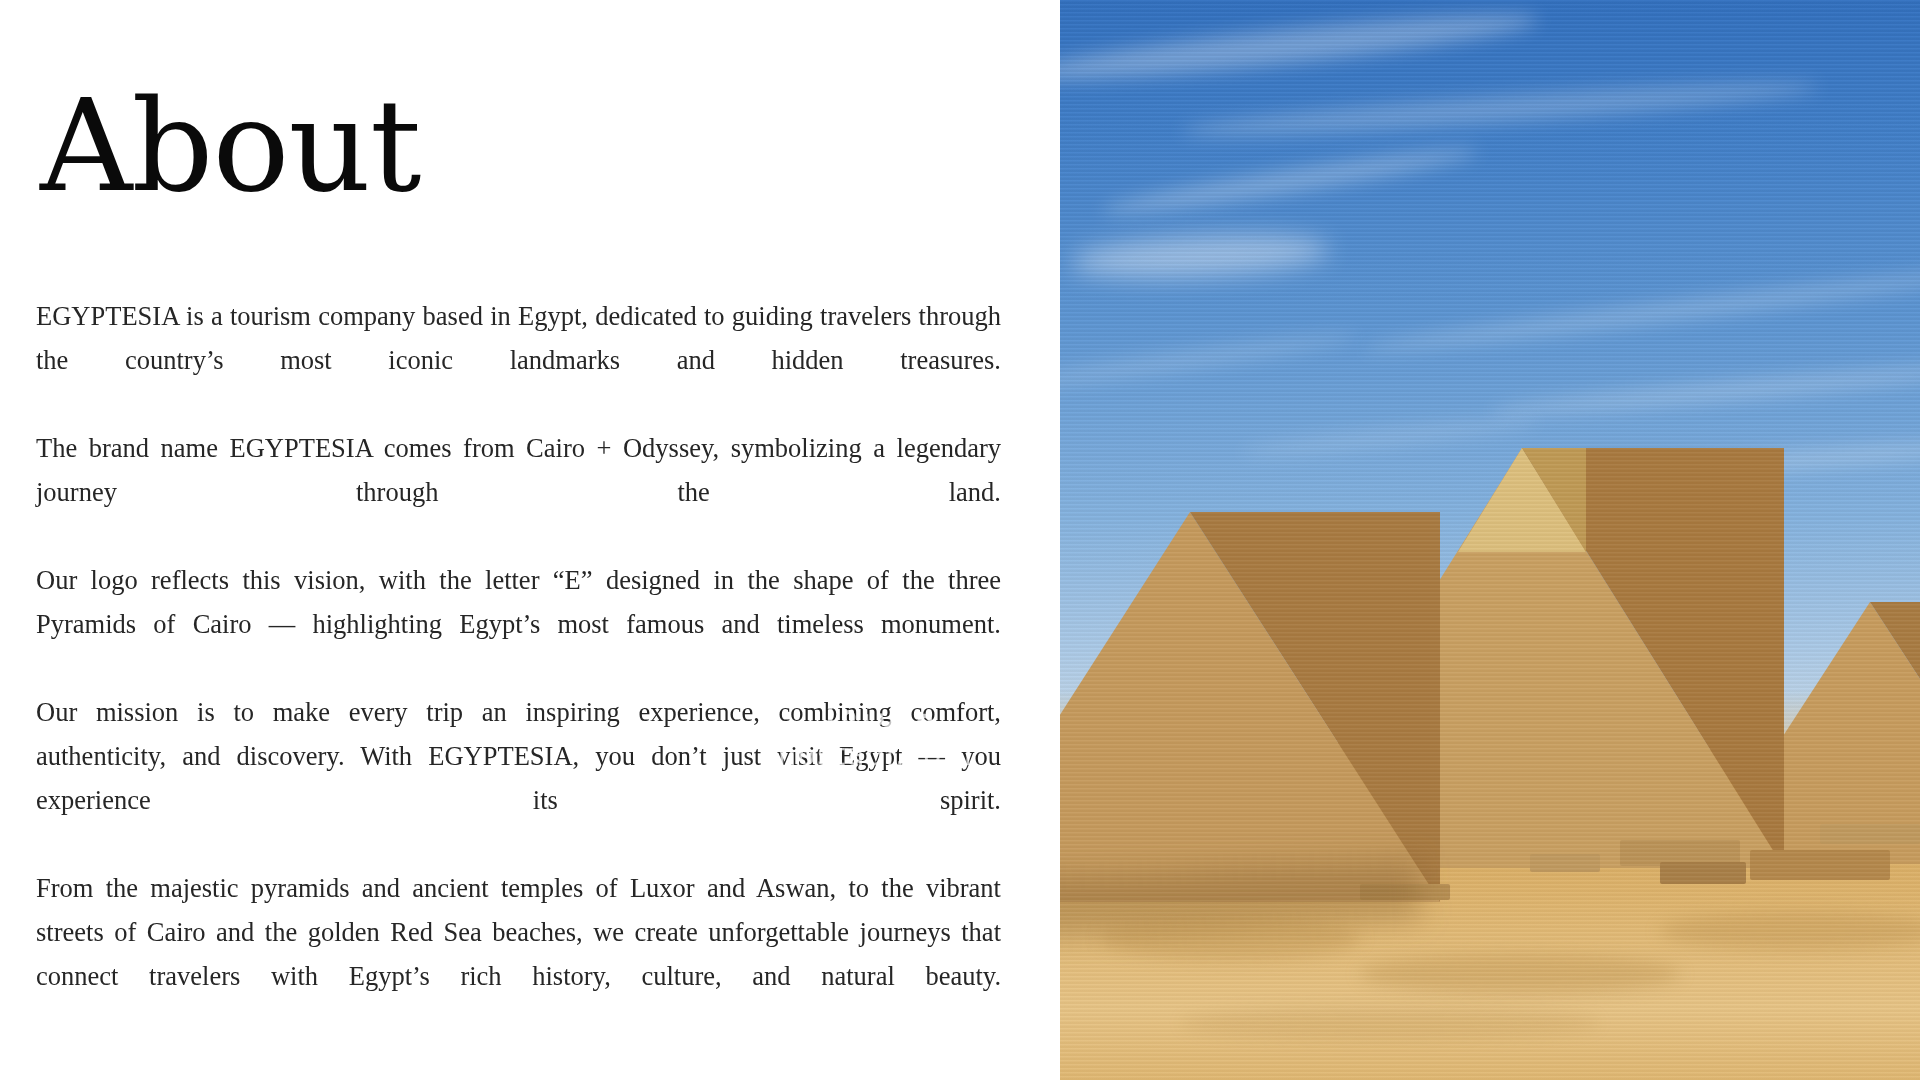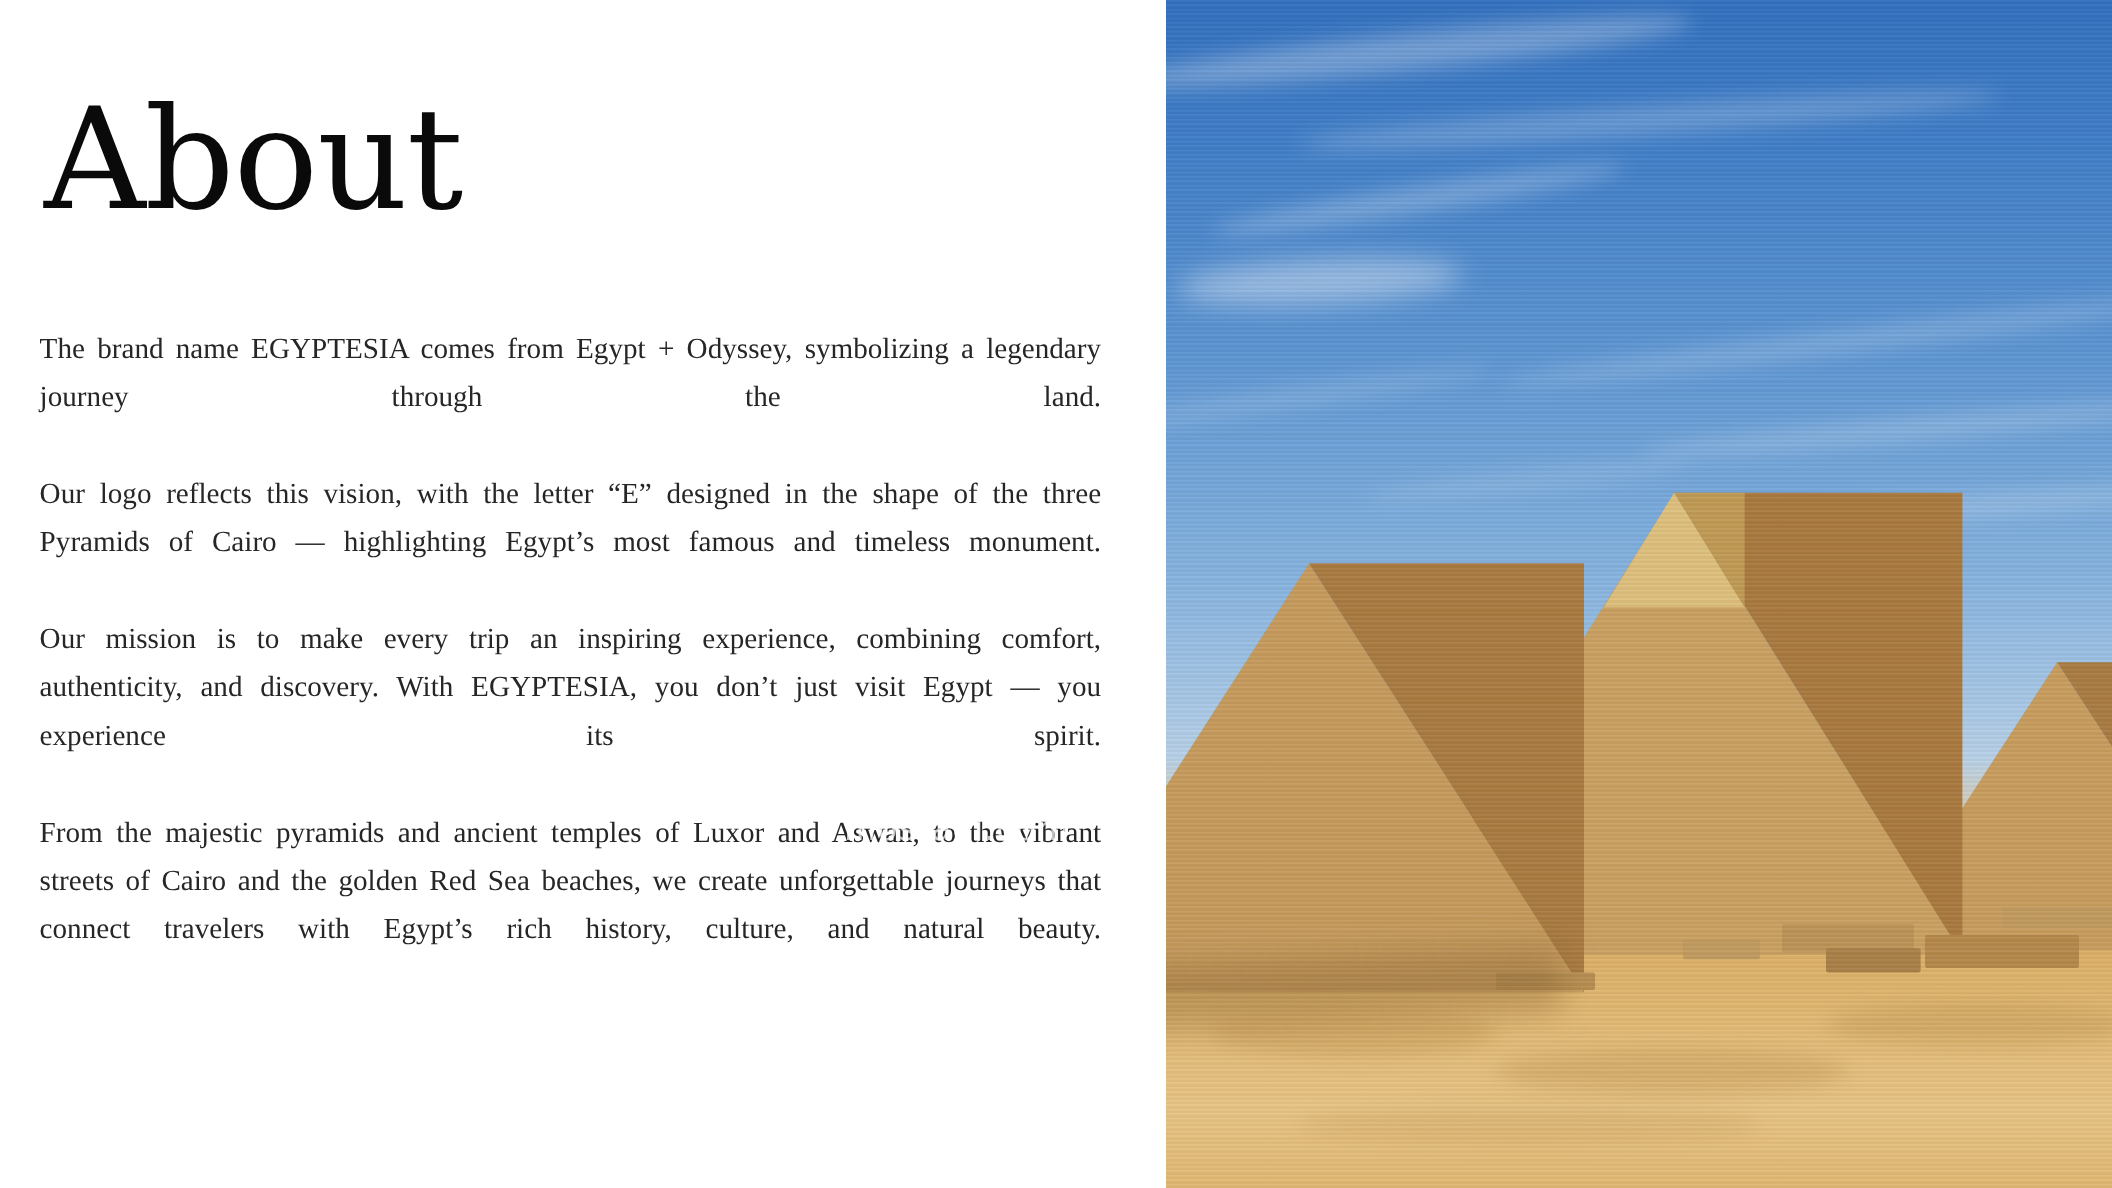--- a/index.html
+++ b/index.html
@@ -278,21 +278,22 @@
 </style>
 </head>
 <body>
 
 <div class="slide">
 
   <section class="left-panel">
     <h1 class="page-title">About</h1>
 
     <div class="body-copy">
-      <p>The brand name EGYPTESIA comes from Egypt + Odyssey, symbolizing a legendary journey through the land.</p>
+      <p>EGYPTESIA is a tourism company based in Egypt, dedicated to guiding travelers through the country’s most iconic landmarks and hidden treasures.</p>
+      <p>The brand name EGYPTESIA comes from Cairo + Odyssey, symbolizing a legendary journey through the land.</p>
       <p>Our logo reflects this vision, with the letter “E” designed in the shape of the three Pyramids of Cairo — highlighting Egypt’s most famous and timeless monument.</p>
       <p>Our mission is to make every trip an inspiring experience, combining comfort, authenticity, and discovery. With EGYPTESIA, you don’t just visit Egypt — you experience its spirit.</p>
       <p>From the majestic pyramids and ancient temples of Luxor and Aswan, to the vibrant streets of Cairo and the golden Red Sea beaches, we create unforgettable journeys that connect travelers with Egypt’s rich history, culture, and natural beauty.</p>
     </div>
   </section>
 
   <section class="image-panel">
     <div class="sky"></div>
 
     <div class="cloud c1"></div>

